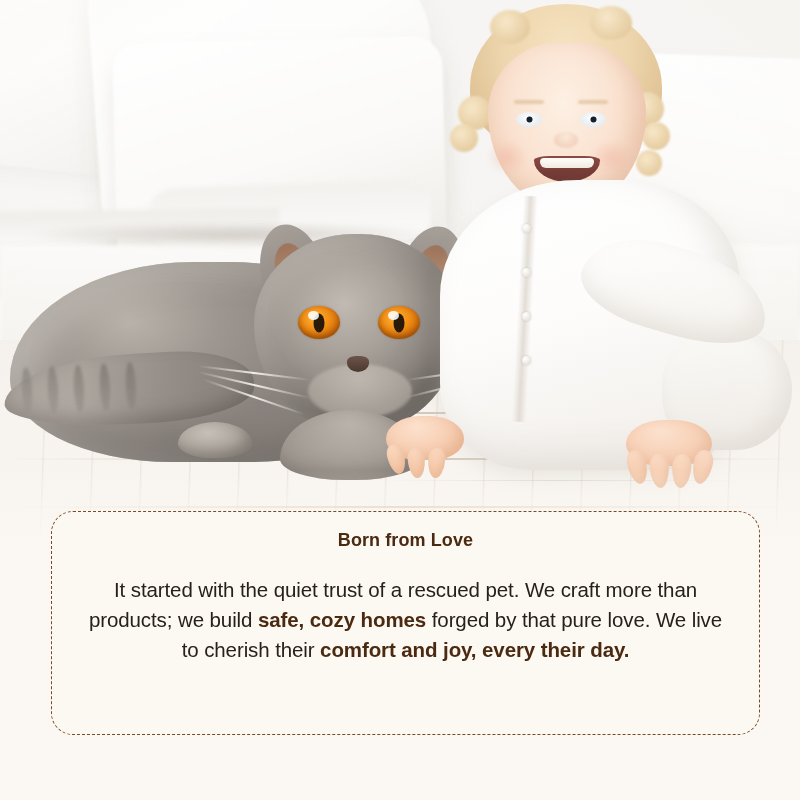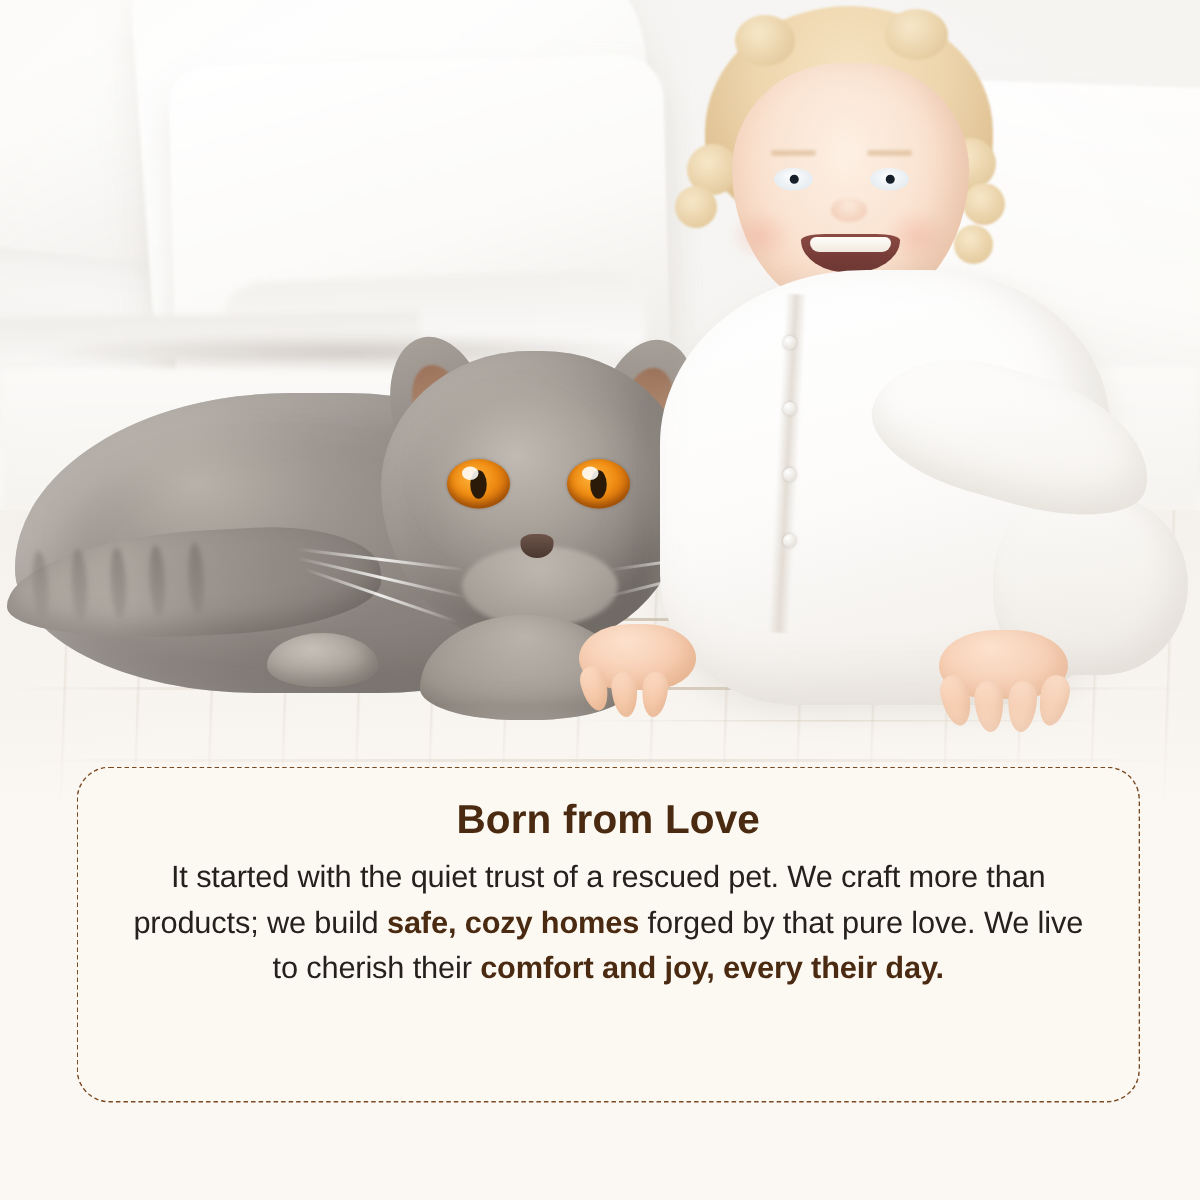--- a/index.html
+++ b/index.html
@@ -330,25 +330,25 @@
   .card {
     position:absolute;
     left:51px; top:511px; width:709px; height:224px;
     background:#fcf8f2;
     border:1.6px dashed #7a4a22;
     border-radius:22px;
     padding:18px 34px 16px;
     text-align:center;
   }
   .card-title {
-    font-size:27px;
+    font-size:18px;
     font-weight:bold;
     color:#4a2a10;
     letter-spacing:.1px;
-    margin-bottom:8px;
+    margin-bottom:23px;
     line-height:1.2;
   }
   .card-body {
     font-size:20.5px;
     line-height:1.48;
     color:#27211d;
     letter-spacing:-.1px;
   }
   .card-body b { color:#4a2a10; font-weight:bold; }
 </style>

